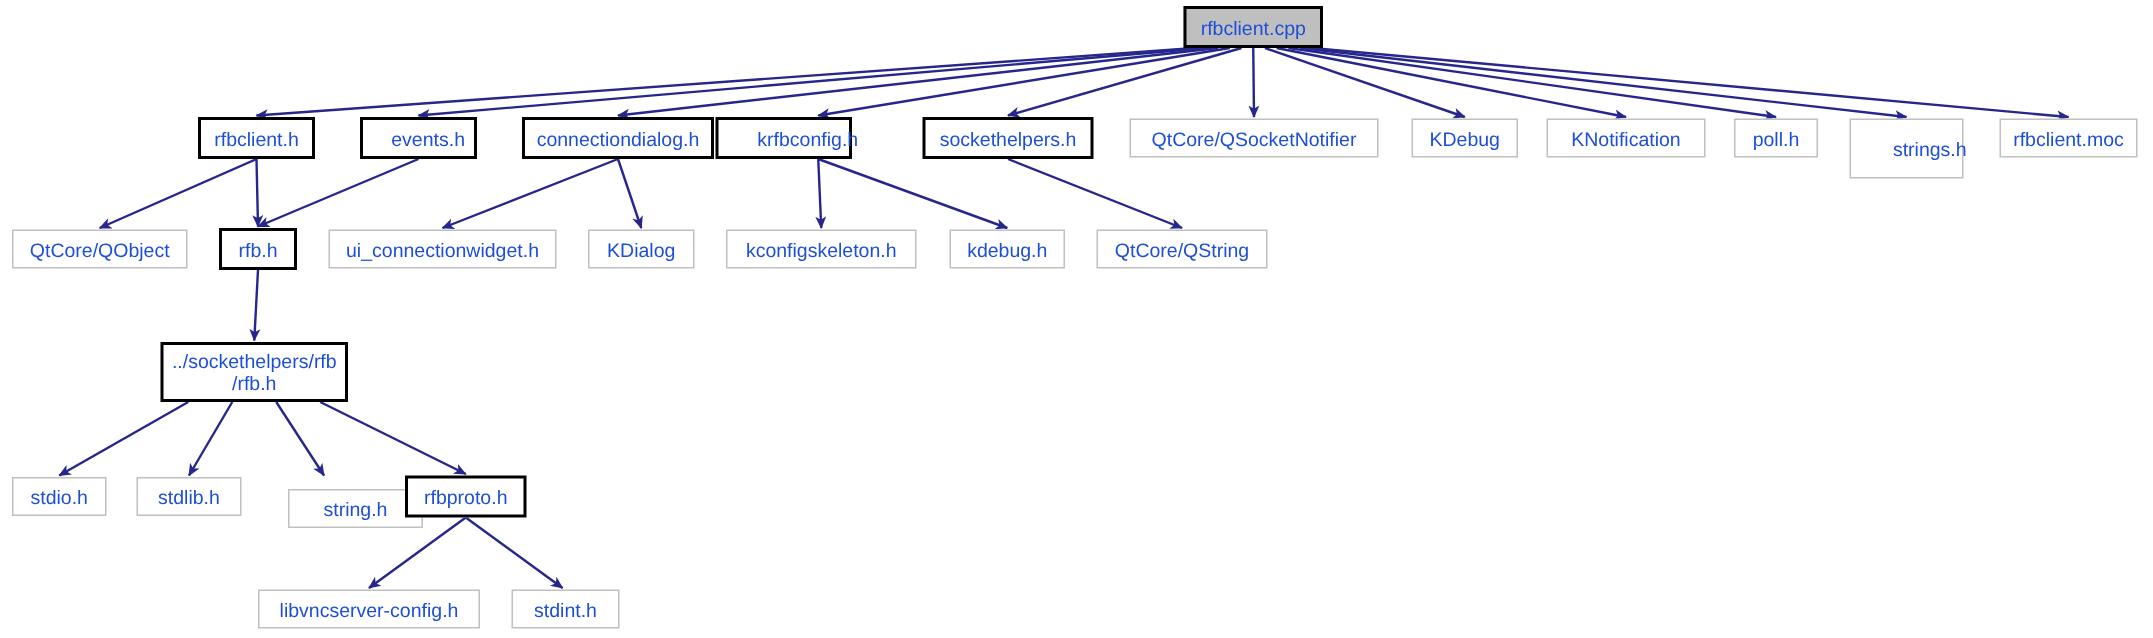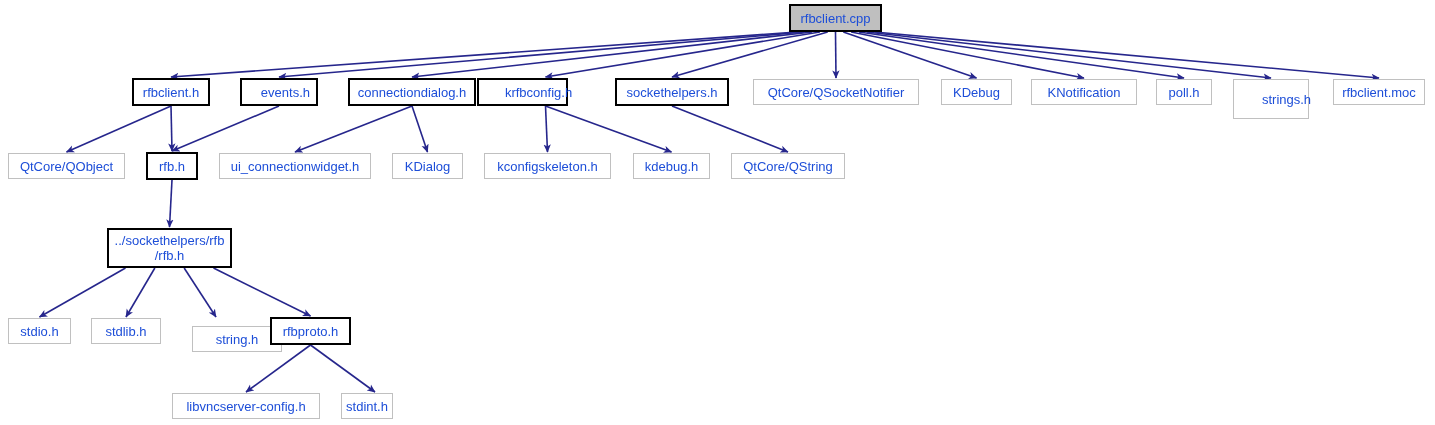--- a/index.html
+++ b/index.html
@@ -107,15 +107,15 @@
       <div class="node leaf" style="left: 484px; top: 153px; width: 127px; height: 26px;"><span class="node-label">kconfigskeleton.h</span></div>
       <div class="node leaf" style="left: 633px; top: 153px; width: 77px; height: 26px;"><span class="node-label">kdebug.h</span></div>
       <div class="node leaf" style="left: 731px; top: 153px; width: 114px; height: 26px;"><span class="node-label">QtCore/QString</span></div>
       <div class="node solid" style="left: 107px; top: 228px; width: 125px; height: 40px;"><span class="node-label">../sockethelpers/rfb
 /rfb.h</span></div>
       <div class="node leaf" style="left: 8px; top: 318px; width: 63px; height: 26px;"><span class="node-label">stdio.h</span></div>
       <div class="node leaf" style="left: 91px; top: 318px; width: 70px; height: 26px;"><span class="node-label">stdlib.h</span></div>
       <div class="node leaf" style="left: 181px; top: 326px; width: 90px; height: 26px; margin-left: 11px;"><span class="node-label">string.h</span></div>
       <div class="node solid" style="left: 270px; top: 317px; width: 81px; height: 28px;"><span class="node-label">rfbproto.h</span></div>
       <div class="node leaf" style="left: 172px; top: 393px; width: 148px; height: 26px;"><span class="node-label">libvncserver-config.h</span></div>
-      <div class="node leaf" style="left: 341px; top: 393px; width: 52px; height: 26px;"><span class="node-label">stdint.h</span></div>
+      <div class="node leaf" style="left: 341px; top: 393px; width: 72px; height: 26px;"><span class="node-label">stdint.h</span></div>
     </div>
 </div>
 
 </body></html>

